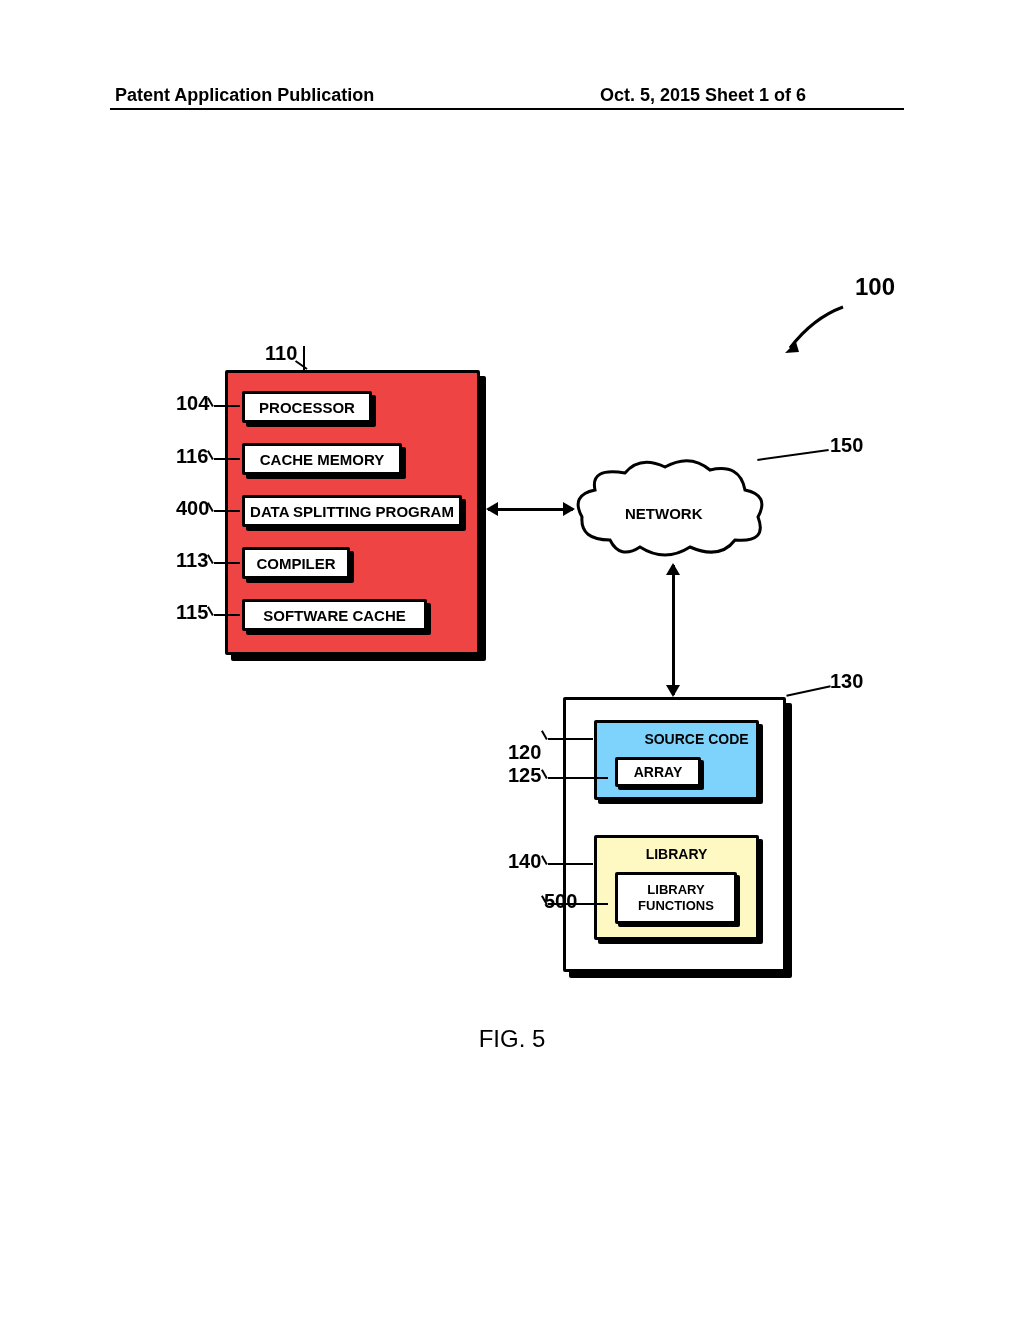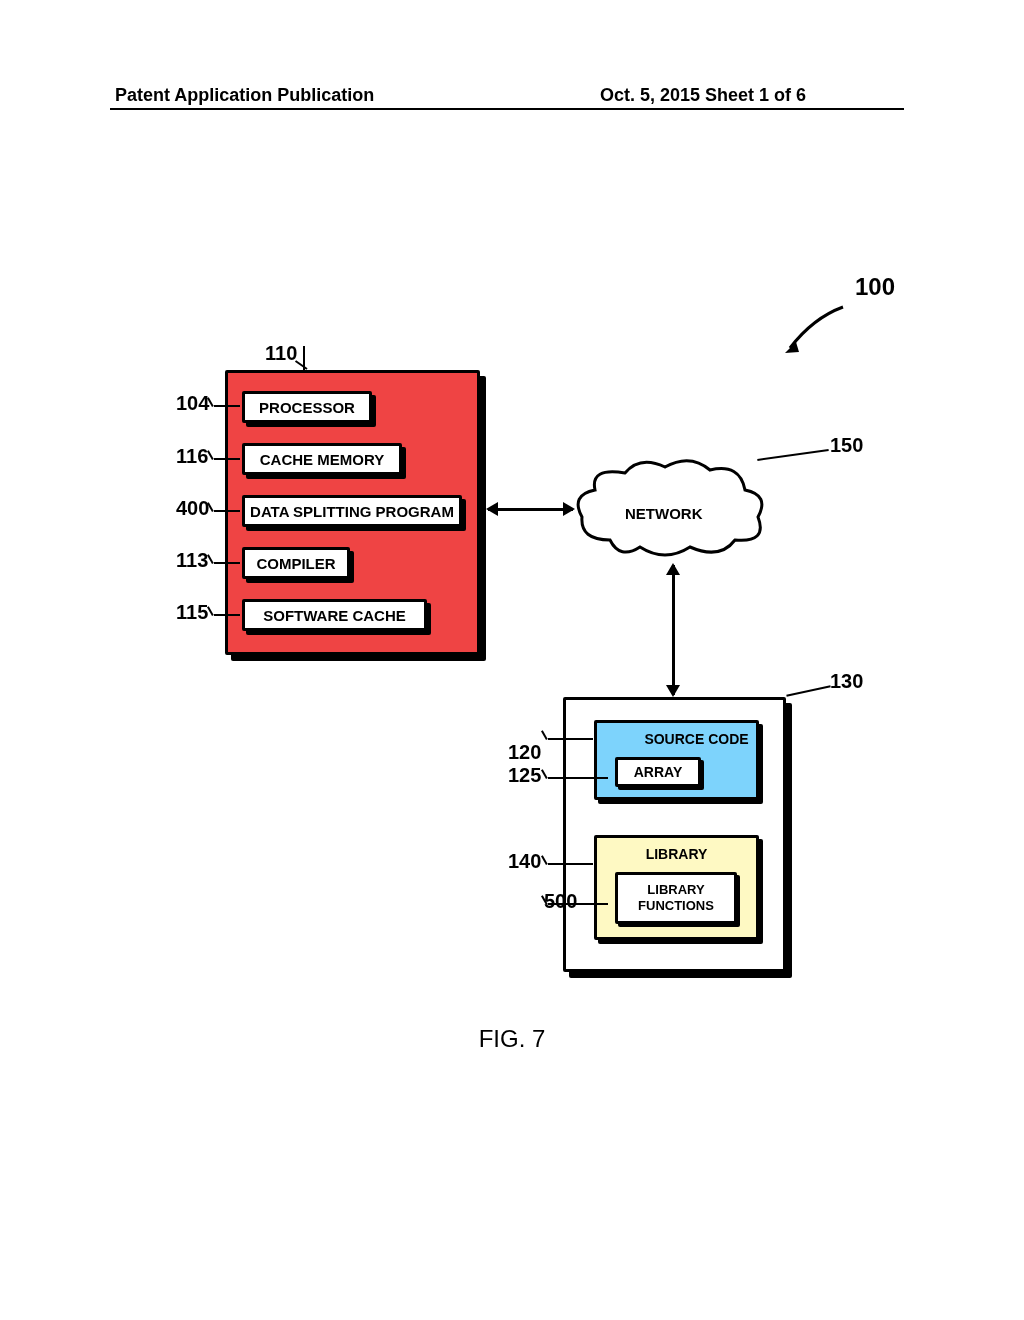--- a/index.html
+++ b/index.html
@@ -418,13 +418,13 @@
 
 <div class="ref-120">120</div>
 <div class="ref-line-r rr-120"></div>
 <div class="ref-125">125</div>
 <div class="ref-line-r rr-125"></div>
 <div class="ref-140">140</div>
 <div class="ref-line-r rr-140"></div>
 <div class="ref-500">500</div>
 <div class="ref-line-r rr-500"></div>
 
-<div class="fig-label">FIG. 7</div>
+<div class="fig-label">FIG. 5</div>
 
 </body></html>

